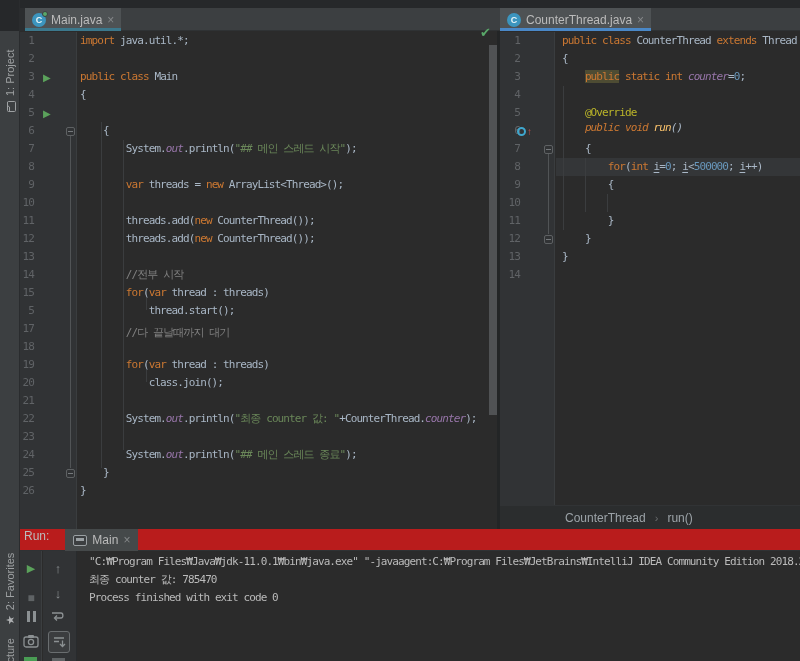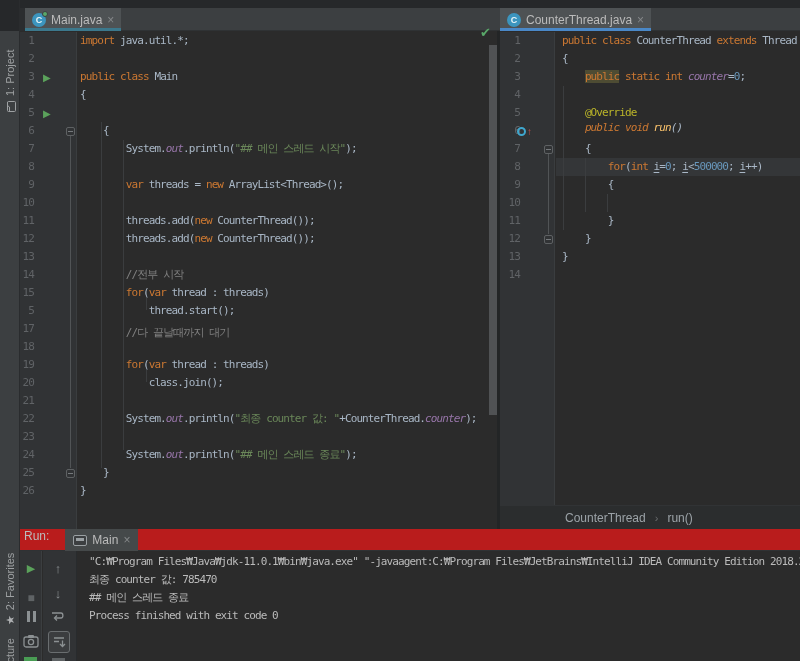--- a/index.html
+++ b/index.html
@@ -299,21 +299,20 @@
           <svg width="14" height="14" viewBox="0 0 14 14">
             <path d="M2 3 H12 M2 6.5 H7" stroke="#8C9193" stroke-width="1.3" fill="none"></path>
             <path d="M10.5 5.5 V11 M8 9 L10.5 11.5 L13 9" stroke="#8C9193" stroke-width="1.3" fill="none"></path>
           </svg>
         </span>
         <span class="sliver" style="left:9px; top:107px; width:13px; height:5px; background:#5F6365;"></span>
       </div>
       <div class="console">
           <div class="console-line">"C:₩Program Files₩Java₩jdk-11.0.1₩bin₩java.exe" "-javaagent:C:₩Program Files₩JetBrains₩IntelliJ IDEA Community Edition 2018.2</div>
           <div class="console-line">최종 counter 값: 785470</div>
-          <div class="console-line">## 메인 스레드 종료</div>
           <div class="console-line"></div>
           <div class="console-line">Process finished with exit code 0</div>
         </div>
     </div>
   </div>
 
   <div class="stripe">
     <div class="stripe-top"></div>
     <div class="vlabel" style="left:4px; top:112px;">
       <svg class="mini-ico" width="11" height="11" viewBox="0 0 11 11">

